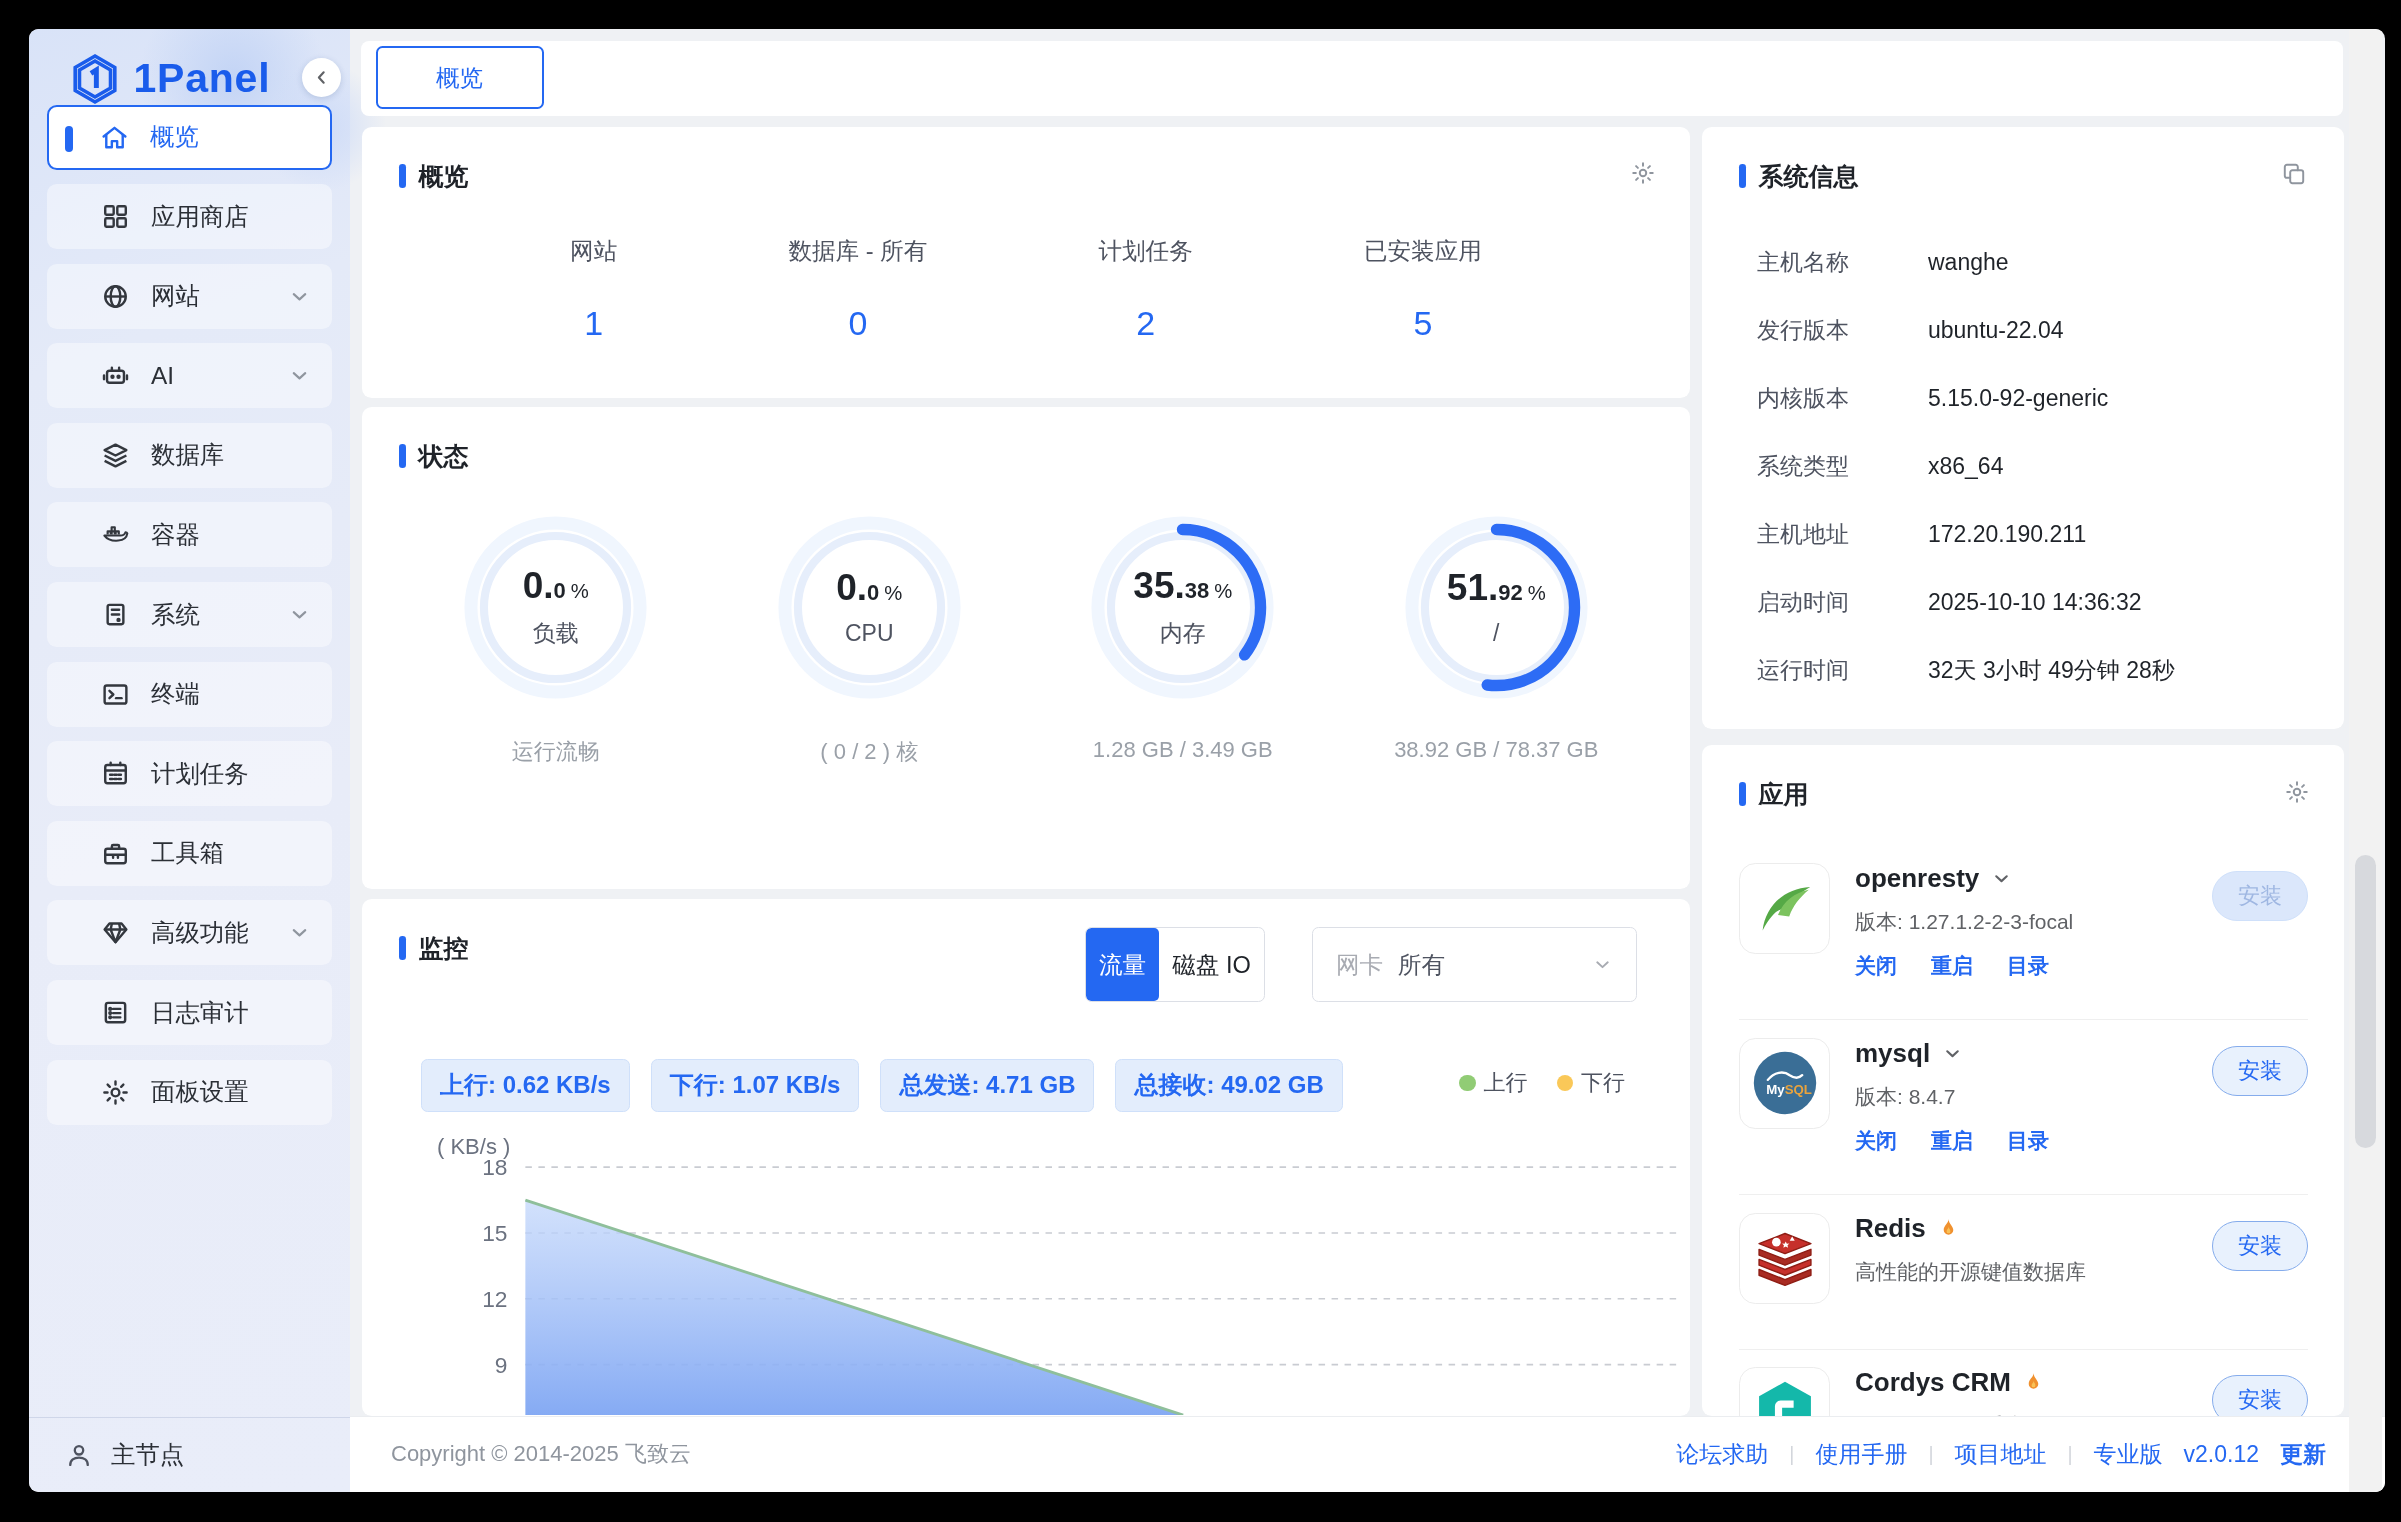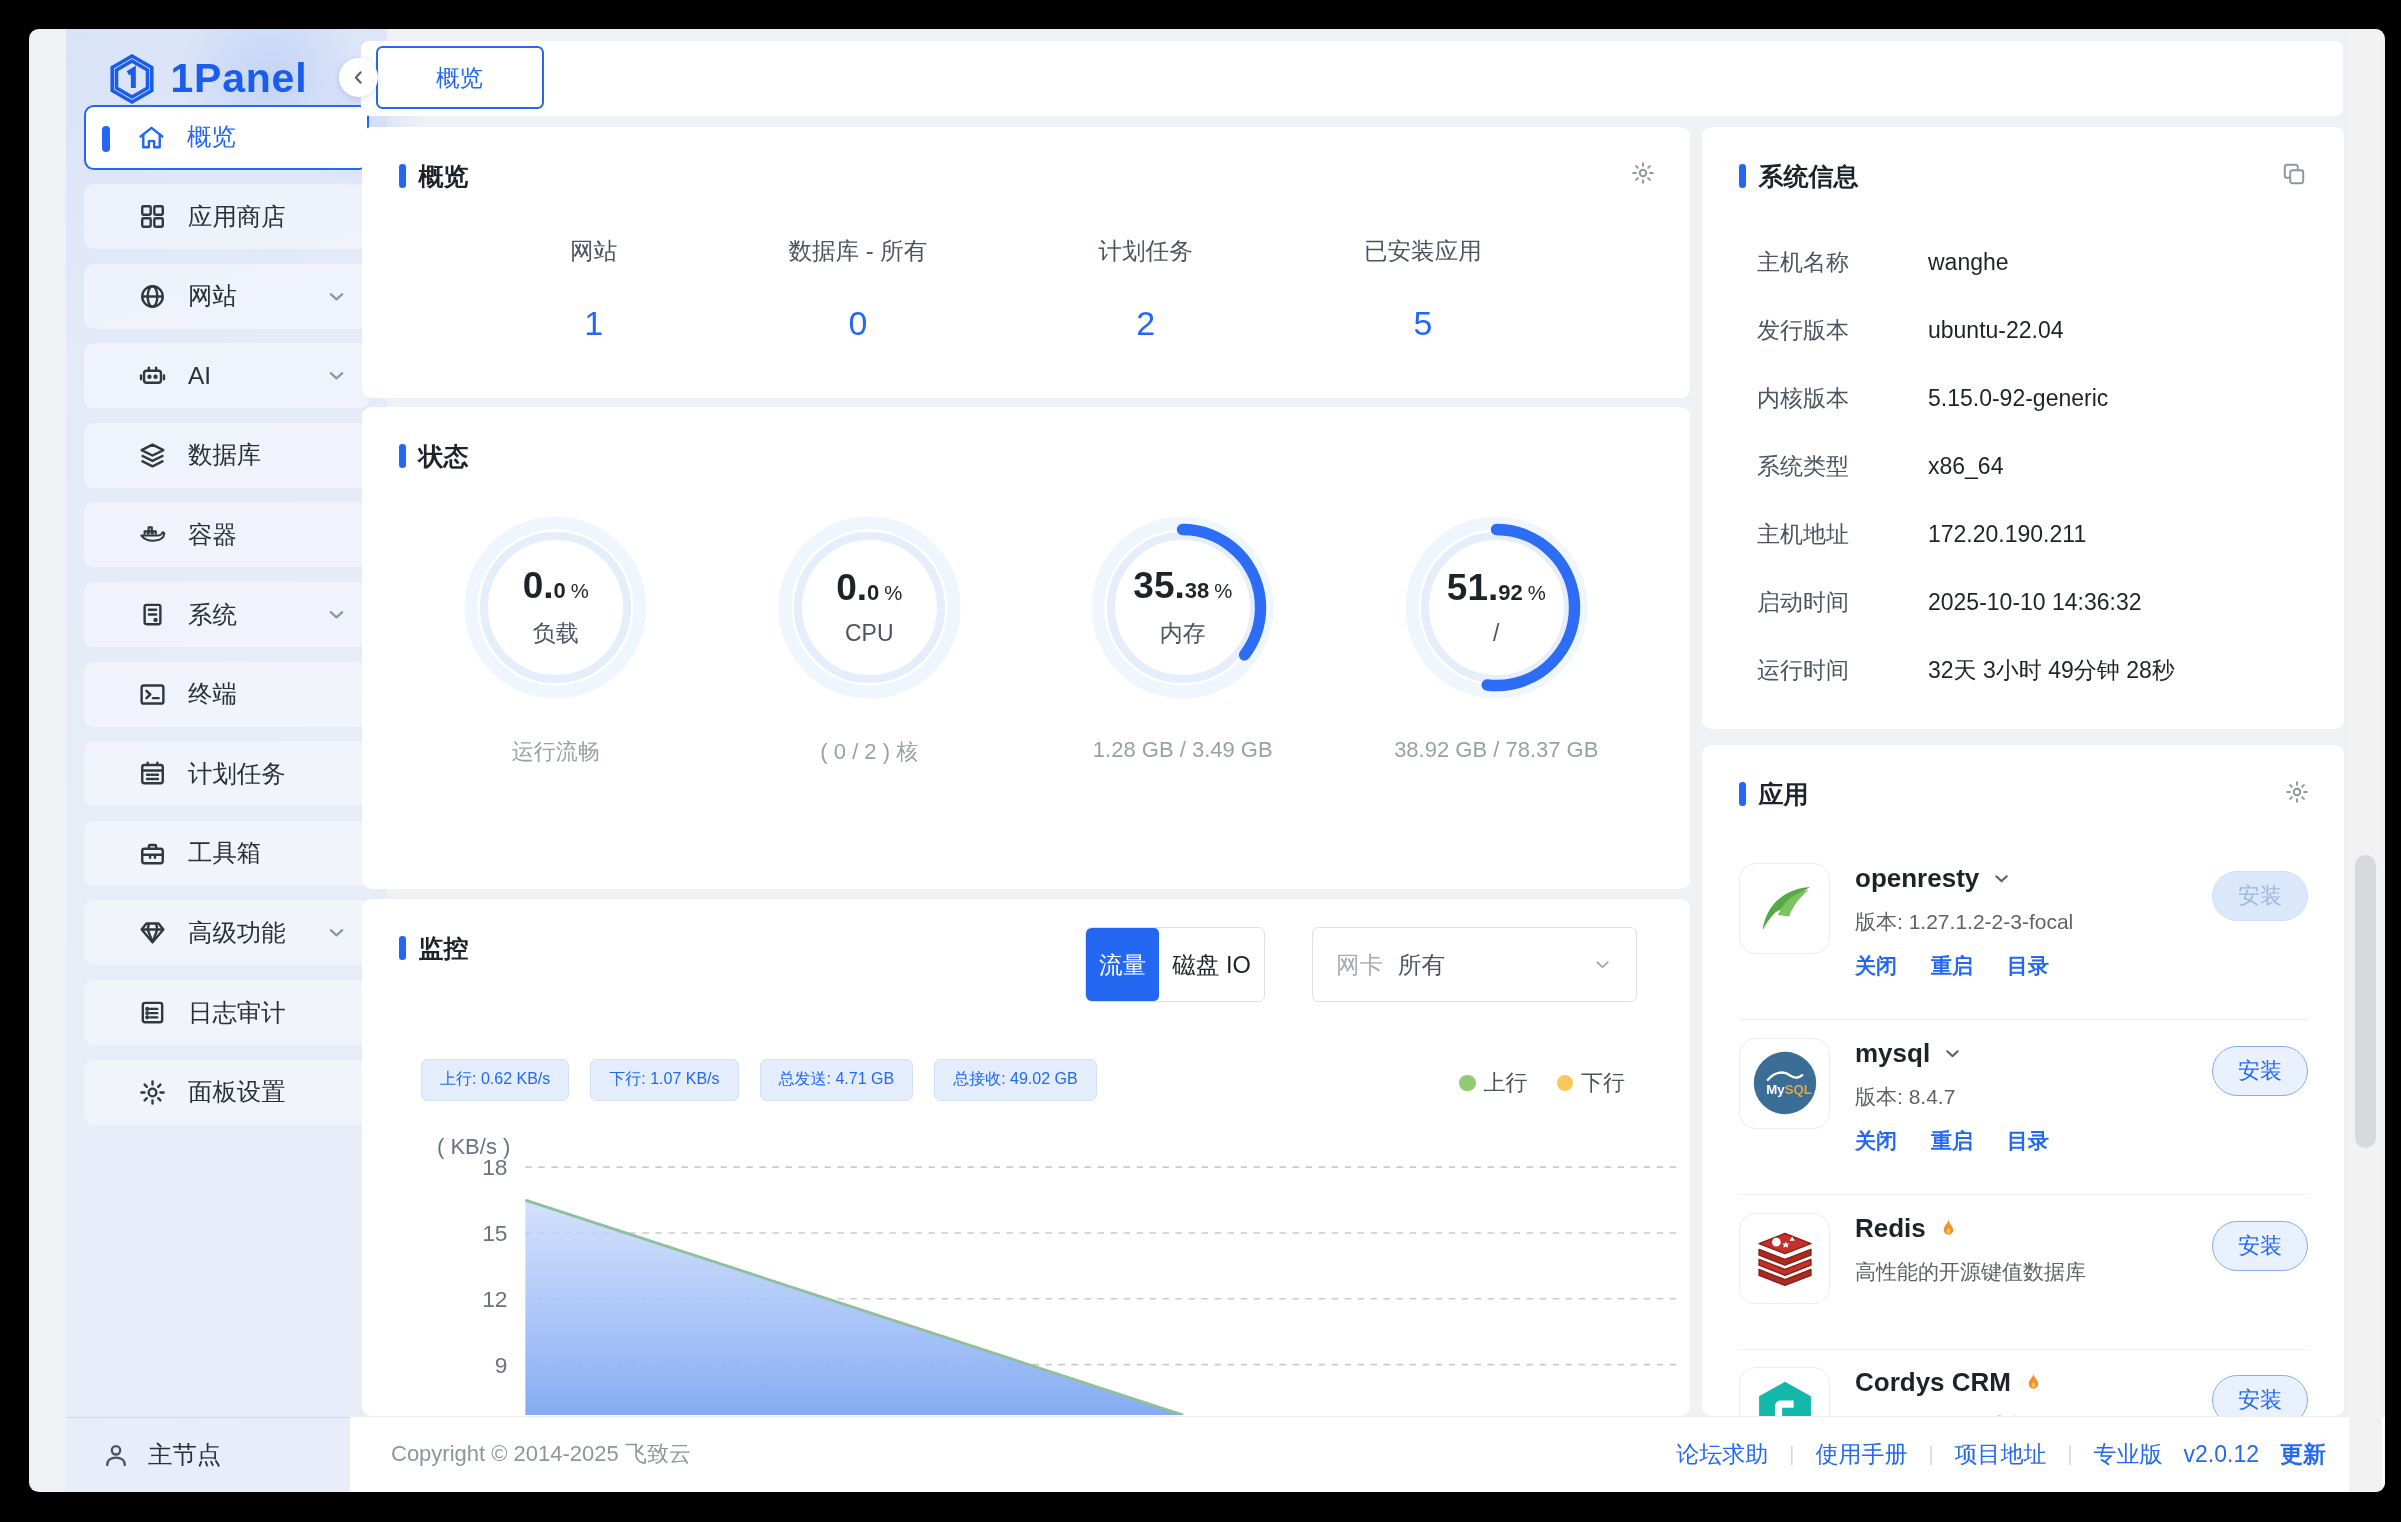--- a/index.html
+++ b/index.html
@@ -1,21 +1,21 @@
 <!DOCTYPE html>
 <html style="font-size:13px"><head>
 <meta charset="utf-8">
 <style>
   * { margin:0; padding:0; box-sizing:border-box; }
   html,body { width:2401px; height:1523px; background:#000; font-family:"Liberation Sans","DejaVu Sans",sans-serif; }
   #app { position:absolute; left:29px; top:28.5px; width:2356px; height:1463px; background:#eff1f4; border-radius:9.8px; overflow:hidden; }
 
   
   #sidebar { position:absolute; left:0; top:0; width:321px; height:1463px;
-    background:linear-gradient(160deg,#d9e3f8 0%,#e4eaf8 22%,#e8ecf8 55%,#e9edf9 100%);margin-left:37px; }
+    background:linear-gradient(160deg,#d9e3f8 0%,#e4eaf8 22%,#e8ecf8 55%,#e9edf9 100%); }
   #sidebar .blob1 { position:absolute; left:98px; top:-33px; width:212px; height:163px; border-radius:50%;
     background:radial-gradient(circle,#c3d4f5 0%,rgba(195,212,245,0) 70%); }
   #sidebar .blob2 { position:absolute; left:228px; top:33px; width:130px; height:130px; border-radius:50%;
     background:radial-gradient(circle,#cfdcf7 0%,rgba(207,220,247,0) 70%); }
   .logo { position:absolute; left:39px; top:23px; display:flex; align-items:center; gap:11.4px; }
   .logo-text { font-size:41px; font-weight:bold; color:#1a5ceb; letter-spacing:0.8px; }
   .collapse-btn { position:absolute; left:273px; top:29px; width:39px; height:39px; background:#fff; border-radius:50%;
     box-shadow:0 1.6px 6.5px rgba(30,60,120,.18); display:flex; align-items:center; justify-content:center; z-index:5; }
   .menu { position:absolute; left:18px; top:76px; width:285px; }
   .menu-item { position:relative; height:65px; margin-bottom:14.6px; border-radius:9.8px; background:rgba(255,255,255,.42);
@@ -60,21 +60,21 @@
   #monitor-card { left:333px; top:870px; width:1328px; height:517px; padding:33px 37px; overflow:hidden; }
   .toggle-group { position:absolute; left:723px; top:28.5px; display:flex; height:75px; border-radius:6.5px; overflow:hidden;
     border:1.6px solid #dcdfe6; background:#fff; }
   .toggle { display:flex; align-items:center; justify-content:center; font-size:23.6px; padding:0 13px; color:#1f2329; }
   .toggle.active { background:#2468f2; color:#fff; border-radius:4.9px; }
   .nic-select { position:absolute; left:950px; top:28.5px; width:325px; height:75px; border:1.6px solid #dcdfe6; border-radius:6.5px;
     background:#fff; display:flex; align-items:center; padding:0 23px; gap:14.6px; font-size:23.6px; }
   .nic-select .nlabel { color:#a8abb2; }
   .nic-select .nvalue { color:#4e5360; flex:1; }
   .badges { position:absolute; left:59px; top:160px; display:flex; gap:21px; }
-  .badge { background:#e3edfc; border:1.6px solid #cfe0fa; border-radius:6.5px; color:#2468f2; font-size:16px; padding:9.8px 18px; }
+  .badge { background:#e3edfc; border:1.6px solid #cfe0fa; border-radius:6.5px; color:#2468f2; font-size:24px; padding:9.8px 18px;font-weight:bold; }
   .legend { position:absolute; right:65px; top:169px; display:flex; gap:29px; align-items:center; font-size:22px; color:#4e5360; }
   .legend .dot { display:inline-block; width:16.3px; height:16.3px; border-radius:50%; margin-right:8.1px; vertical-align:-1.6px; }
   .y-unit { position:absolute; left:75px; top:235px; font-size:22px; color:#6b7280; }
   #chart-svg { position:absolute; left:65px; top:260px; }
 
   
   #sysinfo-card { left:1673px; top:98px; width:642px; height:602px; padding:33px 37px; }
   .info-rows { margin-top:36px; }
   .info-row { display:flex; height:68px; align-items:center; padding-left:18px; }
   .info-row .ilabel { width:171px; font-size:23px; color:#4e5360; }

